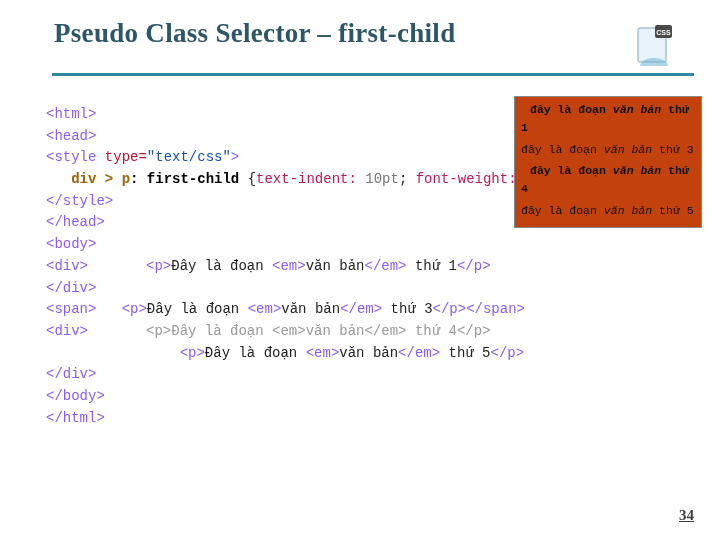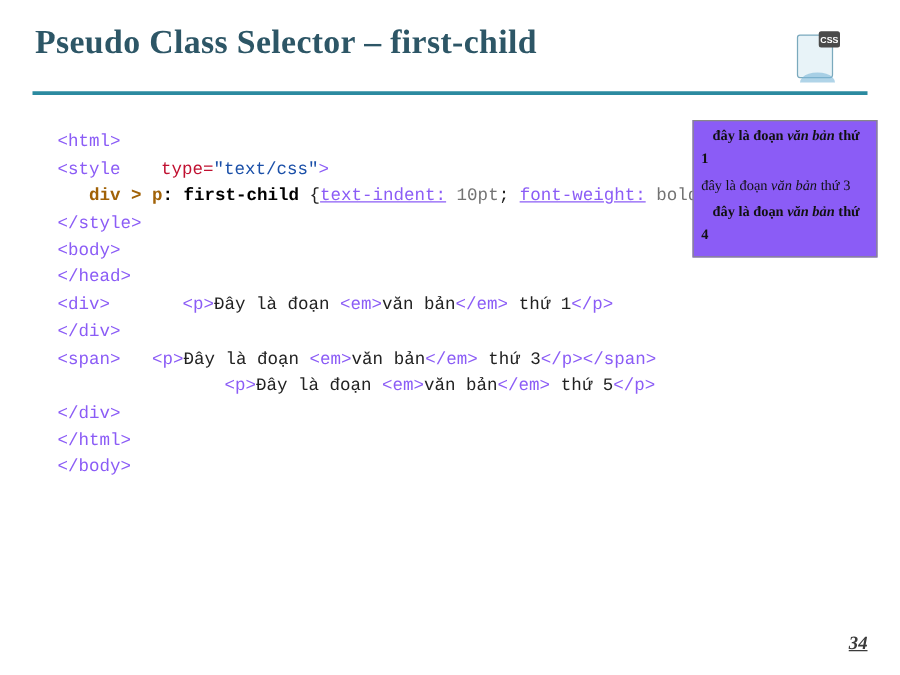--- a/index.html
+++ b/index.html
@@ -14,20 +14,21 @@
   }
   .slide {
     width: 720px;
     height: 540px;
     position: relative;
     padding: 18px 28px 0 28px;
   }
   .header {
     position: relative;
     height: 62px;
+    margin-left: 26px;
   }
   .title {
     font-size: 27px;
     font-weight: bold;
     color: #2d5666;
     letter-spacing: 0.3px;
   }
   .header-rule {
     position: absolute;
     left: -2px; right: -2px;
@@ -47,58 +48,57 @@
     position: relative;
     font-family: Consolas, Menlo, 'Courier New', monospace;
     font-size: 14px;
     line-height: 1.55;
     color: #222;
   }
   .code-col {
     padding-left: 18px;
   }
   .tag { color: #8b5cf6; }
-  .attrname { color: #c01030; margin-left: 24px; }
+  .attrname { color: #c01030; }
   .attrval { color: #1a4fa8; }
   .selector { color: #a16207; font-weight: bold; }
   .pseudo { color: #000000; font-weight: bold; }
   .brace { color: #222; }
-  .cssprop { color: #8b5cf6; text-decoration: underline; }
+  .cssprop { color: #be185d; }
   .cssval { color: #737373; }
   .content-span { color: #222; }
   .em-dim { color: #999; }
   .indent1 { display: inline-block; width: 58px; }
   .output-box {
     position: absolute;
     right: -10px;
     top: -8px;
-    width: 148px;
+    width: 188px;
     border: 1px solid #888;
-    background: #8b5cf6;
+    background: #c2410c;
     padding: 4px 6px 3px 6px;
-    font-family: Liberation Serif, serif;
+    font-family: Liberation Mono, monospace;
     font-size: 11.5px;
     color: #111;
   }
   .output-box .para {
     margin: 0 0 4px 0;
     line-height: 1.55;
   }
   .output-box .bold { font-weight: bold; text-indent: 9px; }
   .output-box .em { font-style: italic; }
   .page-num {
     position: absolute;
     right: 26px;
     bottom: 16px;
     font-family: Georgia, serif;
     font-size: 15px;
     font-weight: bold;
     color: #3b3b3b;
     text-decoration: underline;
-    font-style: italic;
   }
 </style>
 </head>
 <body>
 
 <div class="slide">
 
   <div class="header">
     <div class="title">Pseudo Class Selector – first-child</div>
     <div class="css-icon">
@@ -111,33 +111,36 @@
     </div>
     <div class="header-rule"></div>
   </div>
 
   <div class="content">
 
     <div class="output-box">
       <p class="para bold"><span>đây là đoạn </span><span class="em">văn bản</span><span> thứ 1</span></p>
       <p class="para"><span>đây là đoạn </span><span class="em">văn bản</span><span> thứ 3</span></p>
       <p class="para bold"><span>đây là đoạn </span><span class="em">văn bản</span><span> thứ 4</span></p>
+      <p class="para"><span>đây là đoạn </span><span class="em">văn bản</span><span> thứ 5</span></p>
     </div>
 
     <div class="code-col">
       <div><span class="tag">&lt;html&gt;</span></div>
+      <div><span class="tag">&lt;head&gt;</span></div>
       <div><span class="tag">&lt;style</span> <span class="attrname">type=</span><span class="attrval">"text/css"</span><span class="tag">&gt;</span></div>
       <div>&nbsp;&nbsp;&nbsp;<span class="selector">div &gt; p</span><span class="pseudo">: first-child</span> <span class="brace">{</span><span class="cssprop">text-indent:</span> <span class="cssval">10pt</span><span class="brace">;</span> <span class="cssprop">font-weight:</span> <span class="cssval">bold</span><span class="brace">;</span><span class="brace">}</span></div>
       <div><span class="tag">&lt;/style&gt;</span></div>
+      <div><span class="tag">&lt;/head&gt;</span></div>
       <div><span class="tag">&lt;body&gt;</span></div>
-      <div><span class="tag">&lt;/head&gt;</span></div>
       <div><span class="tag">&lt;div&gt;</span><span class="indent1"></span><span class="tag">&lt;p&gt;</span><span class="content-span">Đây là đoạn </span><span class="tag">&lt;em&gt;</span><span class="content-span">văn bản</span><span class="tag">&lt;/em&gt;</span><span class="content-span"> thứ 1</span><span class="tag">&lt;/p&gt;</span></div>
       <div><span class="tag">&lt;/div&gt;</span></div>
       <div><span class="tag">&lt;span&gt;</span>&nbsp;&nbsp;&nbsp;<span class="tag">&lt;p&gt;</span><span class="content-span">Đây là đoạn </span><span class="tag">&lt;em&gt;</span><span class="content-span">văn bản</span><span class="tag">&lt;/em&gt;</span><span class="content-span"> thứ 3</span><span class="tag">&lt;/p&gt;</span><span class="tag">&lt;/span&gt;</span></div>
+      <div><span class="tag">&lt;div&gt;</span><span class="indent1"></span><span class="em-dim">&lt;p&gt;</span><span class="em-dim">Đây là đoạn </span><span class="em-dim">&lt;em&gt;</span><span class="em-dim">văn bản</span><span class="em-dim">&lt;/em&gt;</span><span class="em-dim"> thứ 4</span><span class="em-dim">&lt;/p&gt;</span></div>
       <div><span class="indent1"></span>&nbsp;&nbsp;&nbsp;&nbsp;&nbsp;&nbsp;&nbsp;&nbsp;&nbsp;<span class="tag">&lt;p&gt;</span><span class="content-span">Đây là đoạn </span><span class="tag">&lt;em&gt;</span><span class="content-span">văn bản</span><span class="tag">&lt;/em&gt;</span><span class="content-span"> thứ 5</span><span class="tag">&lt;/p&gt;</span></div>
       <div><span class="tag">&lt;/div&gt;</span></div>
+      <div><span class="tag">&lt;/body&gt;</span></div>
       <div><span class="tag">&lt;/html&gt;</span></div>
-      <div><span class="tag">&lt;/body&gt;</span></div>
     </div>
   </div>
 
   <div class="page-num">34</div>
 </div>
 
 </body></html>

